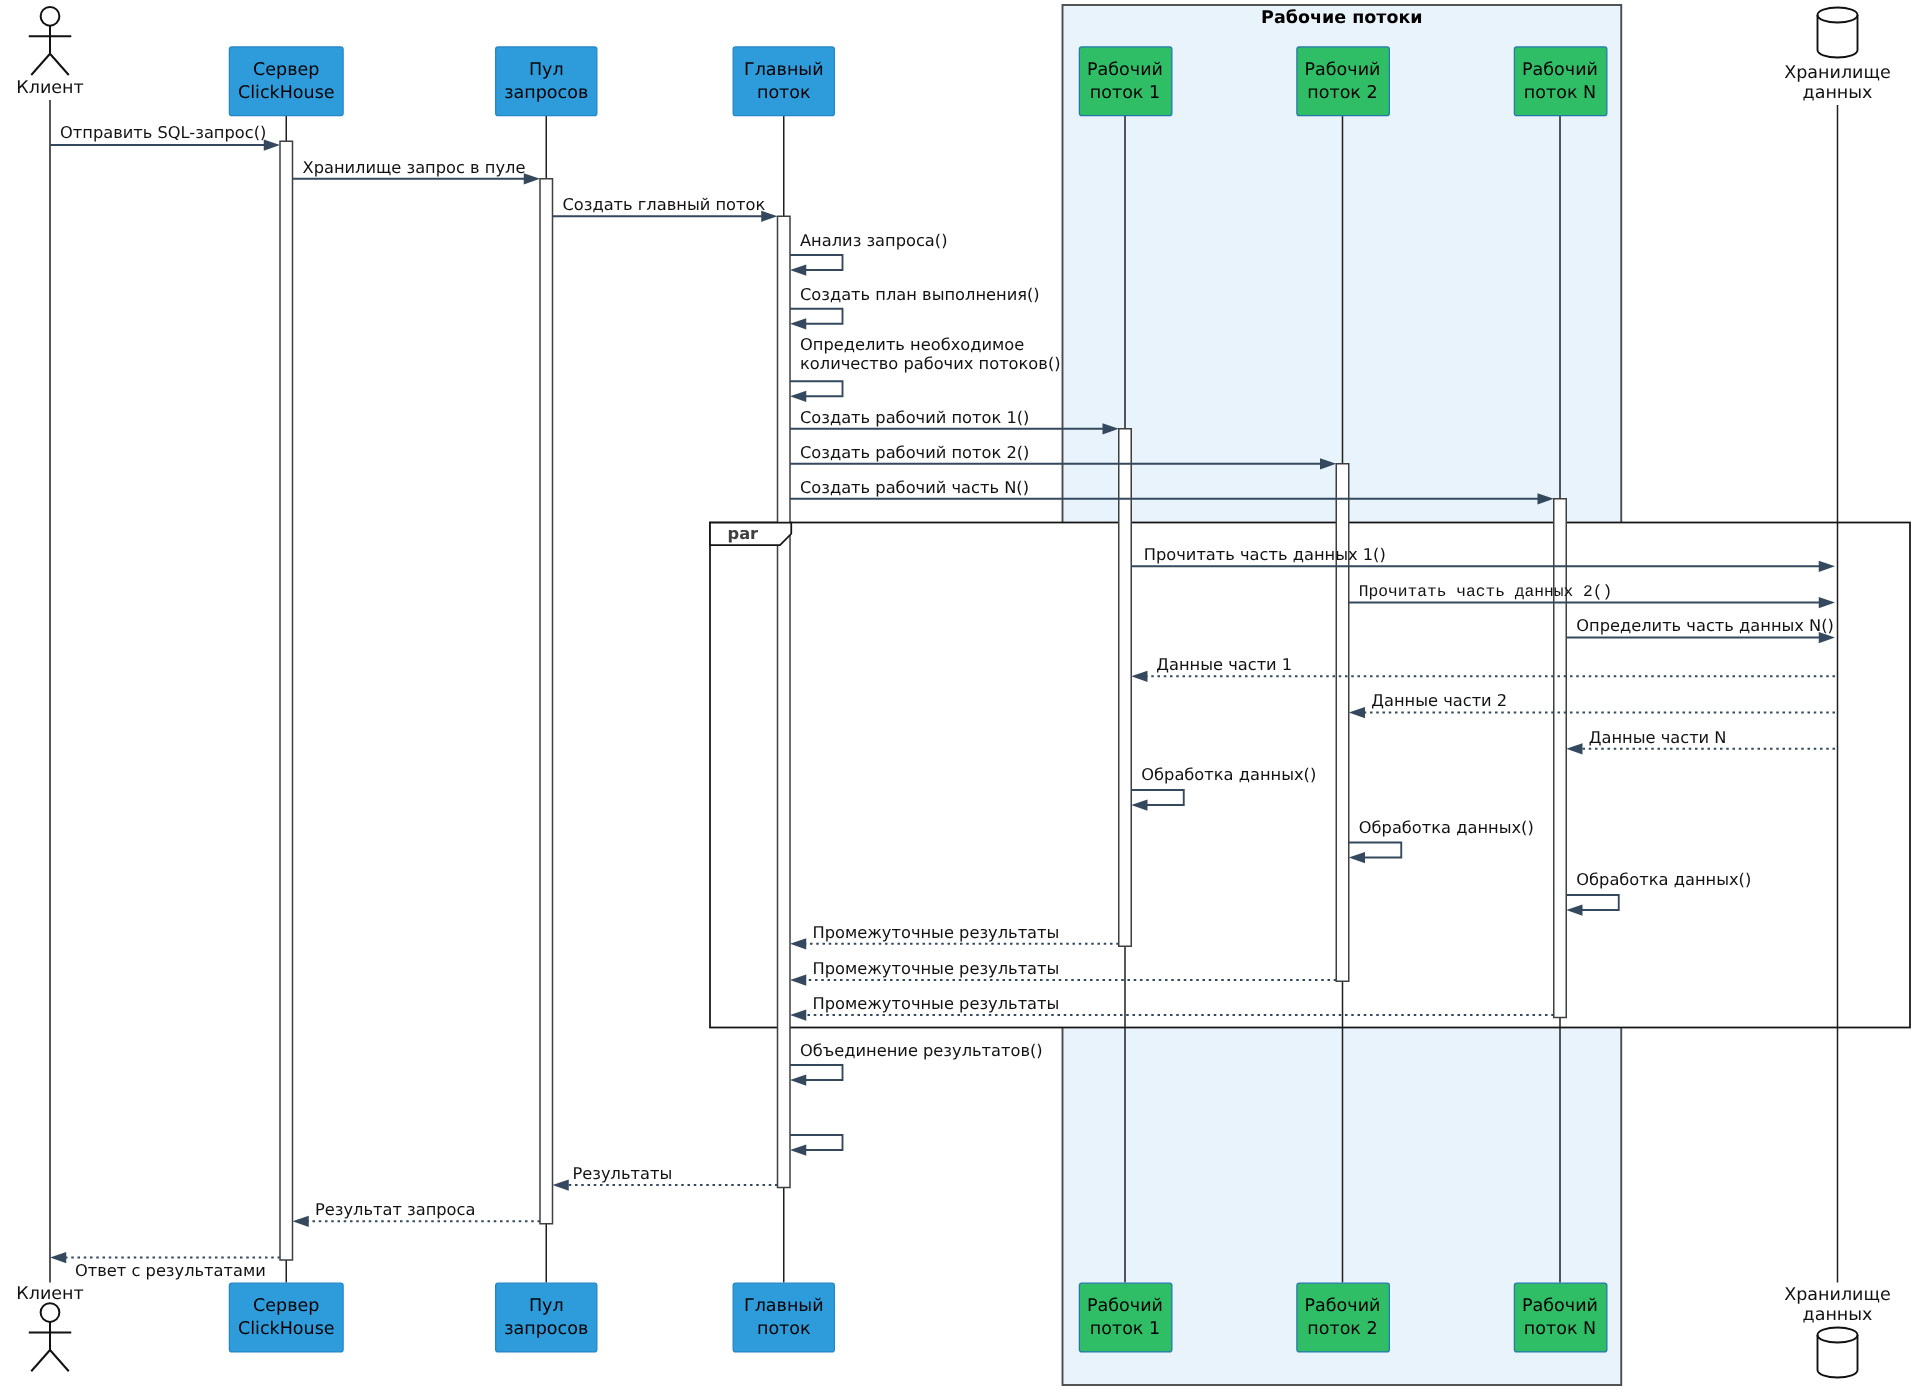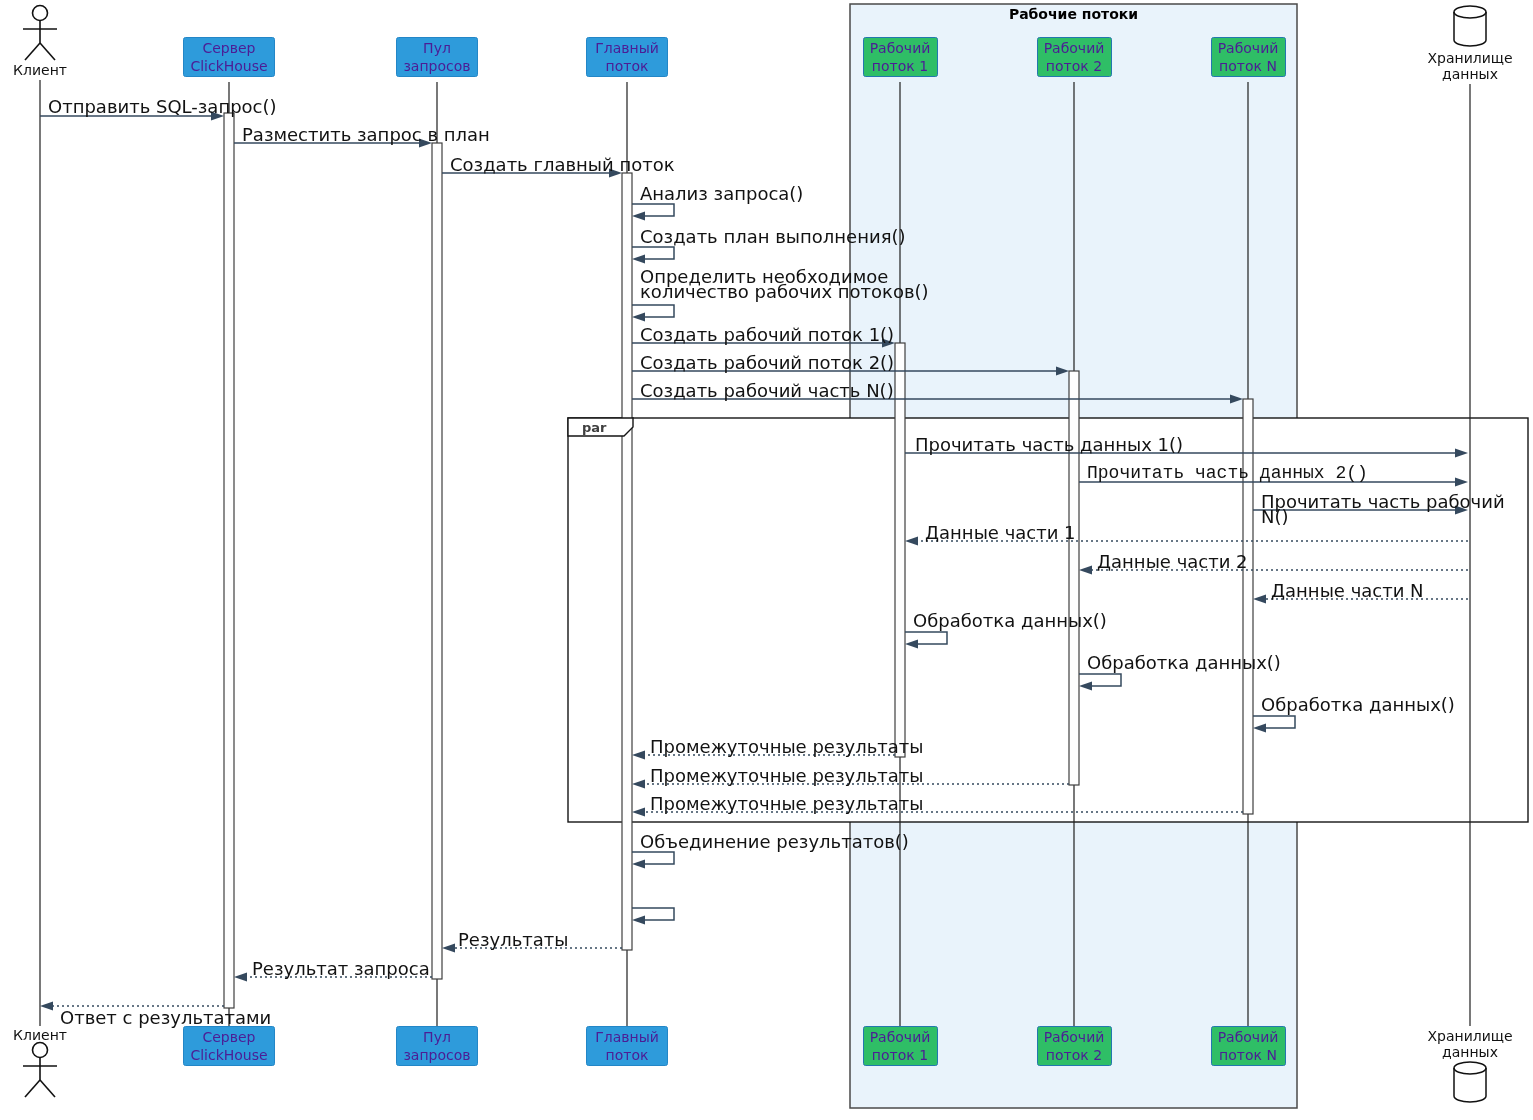--- a/index.html
+++ b/index.html
@@ -3,25 +3,25 @@
 <meta charset="utf-8">
 <style>
   html,body{margin:0;padding:0;background:#ffffff;}
   #diagram{
     position:relative;width:1533px;height:1120px;background:#fff;
     font-family:"DejaVu Sans", sans-serif;overflow:hidden;
   }
   #svg-layer{position:absolute;left:0;top:0;}
   #label-layer{position:absolute;left:0;top:0;width:100%;height:100%;}
   .msg-label{
-    position:absolute;font-size:18px;color:#121212;line-height:15px;
+    position:absolute;font-size:13px;color:#121212;line-height:15px;
     white-space:pre-line;
   }
   .pbox{
-    position:absolute;height:40px;border-radius:2.5px;color:#4c1d95;
+    position:absolute;height:56px;border-radius:2.5px;color:#000000;
     font-size:14px;line-height:18px;display:flex;align-items:center;
     justify-content:center;text-align:center;white-space:pre-line;
     box-sizing:border-box;border:1.5px solid transparent;
   }
   .group-title{
     position:absolute;font-weight:bold;font-size:14px;color:#000;
     transform:translateX(-50%);white-space:nowrap;
   }
   .frame-label{position:absolute;font-weight:bold;font-size:13px;color:#404040;}
   .actor-label{
@@ -122,28 +122,28 @@
         <path d="M 1454 12 A 16 6 0 0 0 1486 12" fill="none"></path>
       </g>
       <g stroke="#111" stroke-width="1.5" fill="#fff">
         <path d="M 1454 1068 A 16 6 0 0 1 1486 1068 L 1486 1096 A 16 6 0 0 1 1454 1096 Z"></path>
         <path d="M 1454 1068 A 16 6 0 0 0 1486 1068" fill="none"></path>
       </g>
     </svg>
   <div id="label-layer">
       <div class="group-title" style="left: 1073.5px; top: 6px; text-align: center;">Рабочие потоки</div>
       <div class="msg-label" style="left: 48px; top: 99px;">Отправить SQL-запрос()</div>
-      <div class="msg-label" style="left: 242px; top: 127px;">Разместить запрос в план</div>
+      <div class="msg-label" style="left: 242px; top: 127px;">Хранилище запрос в пуле</div>
       <div class="msg-label" style="left: 450px; top: 157px;">Создать главный поток</div>
       <div class="msg-label" style="left: 640px; top: 327px;">Создать рабочий поток 1()</div>
       <div class="msg-label" style="left: 640px; top: 355px;">Создать рабочий поток 2()</div>
       <div class="msg-label" style="left: 640px; top: 383px;">Создать рабочий часть N()</div>
       <div class="msg-label" style="left: 915px; top: 437px;">Прочитать часть данных 1()</div>
       <div class="msg-label" style="left: 1087px; top: 466px; font-family: Liberation Mono, monospace;">Прочитать часть данных 2()</div>
-      <div class="msg-label" style="left: 1261px; top: 494px;">Прочитать часть рабочий N()</div>
+      <div class="msg-label" style="left: 1261px; top: 494px;">Определить часть данных N()</div>
       <div class="msg-label" style="left: 925px; top: 525px;">Данные части 1</div>
       <div class="msg-label" style="left: 1097px; top: 554px;">Данные части 2</div>
       <div class="msg-label" style="left: 1271px; top: 583px;">Данные части N</div>
       <div class="msg-label" style="left: 650px; top: 739px;">Промежуточные результаты</div>
       <div class="msg-label" style="left: 650px; top: 768px;">Промежуточные результаты</div>
       <div class="msg-label" style="left: 650px; top: 796px;">Промежуточные результаты</div>
       <div class="msg-label" style="left: 458px; top: 932px;">Результаты</div>
       <div class="msg-label" style="left: 252px; top: 961px;">Результат запроса</div>
       <div class="msg-label" style="left: 60px; top: 1010px;">Ответ с результатами</div>
       <div class="msg-label" style="left: 640px; top: 186px;">Анализ запроса()</div>

